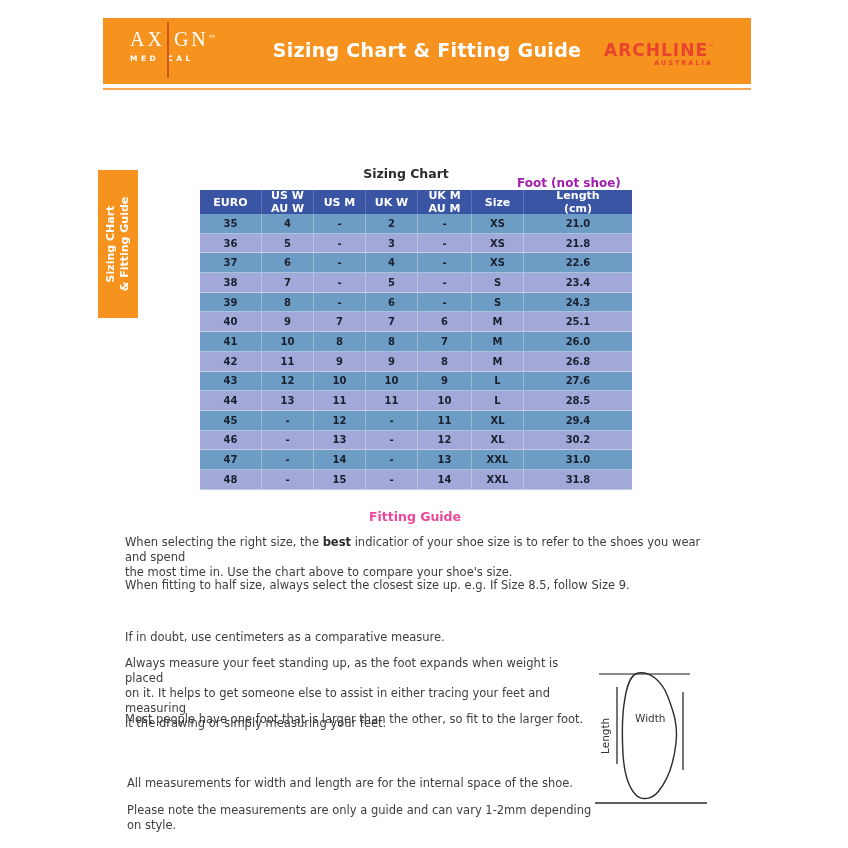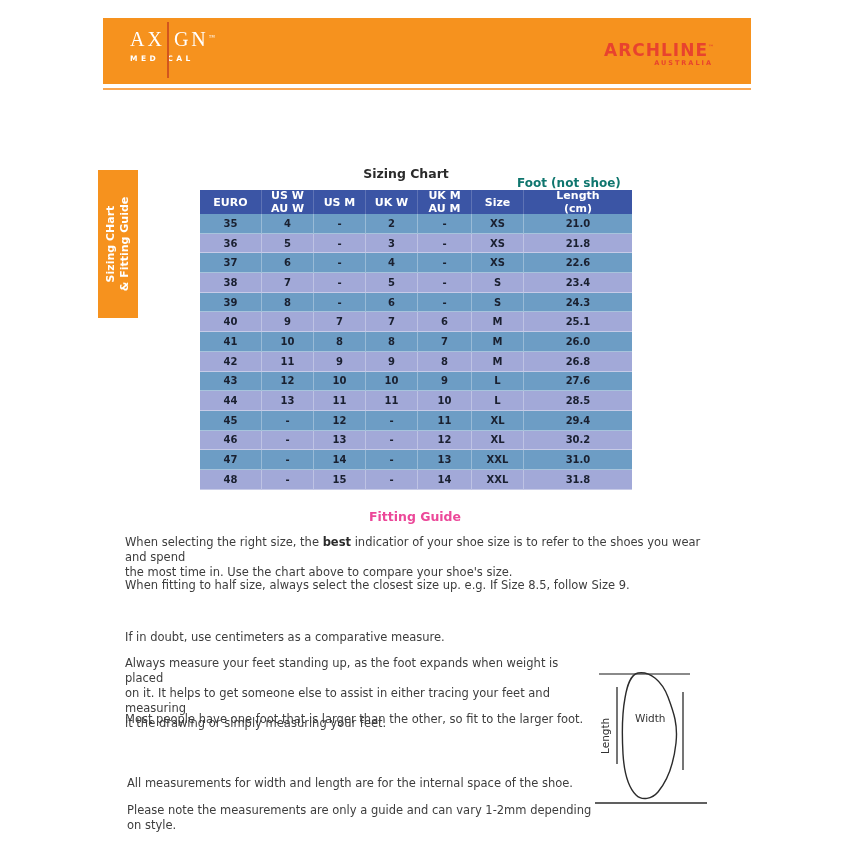--- a/index.html
+++ b/index.html
@@ -41,21 +41,21 @@
     width:148px; text-align:center; color:#ffffff; font-weight:bold; font-size:11px; line-height:14px;
     white-space:nowrap;
   }
 
   
   .chart-title {
     position:absolute; left:200px; top:166px; width:412px; text-align:center;
     font-weight:bold; font-size:12.5px; color:#2b2b2b;
   }
   .foot-label {
-    position:absolute; left:517px; top:176px; font-weight:bold; font-size:12px; color:#0f766e;
+    position:absolute; left:517px; top:176px; font-weight:bold; font-size:12px; color:#a21caf;
   }
   .size-table { position:absolute; left:200px; top:190px; width:432px; }
   .tr { display:grid; grid-template-columns:62px 52px 52px 52px 54px 52px 108px; }
   .thead { background:#3B55A5; color:#ffffff; }
   .th {
     height:24px; display:flex; flex-direction:column; justify-content:center; align-items:center;
     font-weight:bold; font-size:11px; line-height:13px; border-right:1px solid rgba(255,255,255,0.18);
   }
   .th:last-child { border-right:none; }
   .td {
@@ -104,20 +104,21 @@
         <span>GN</span>
         <span class="axign-tm">™</span>
       </div>
       <div class="axign-row2">
         <span>MED</span>
         <span class="axign-gap2"></span>
         <span>CAL</span>
       </div>
       <div class="axign-line"></div>
     </div>
+    <div class="banner-title">Sizing Chart &amp; Fitting Guide</div>
     <div class="archline">
       <div class="archline-name">
         <span>ARCHLINE</span><span class="archline-tm">™</span>
       </div>
       <div class="archline-sub">AUSTRALIA</div>
     </div>
   </div>
   <div class="banner-underline"></div>
 
   <div class="side-tab">

